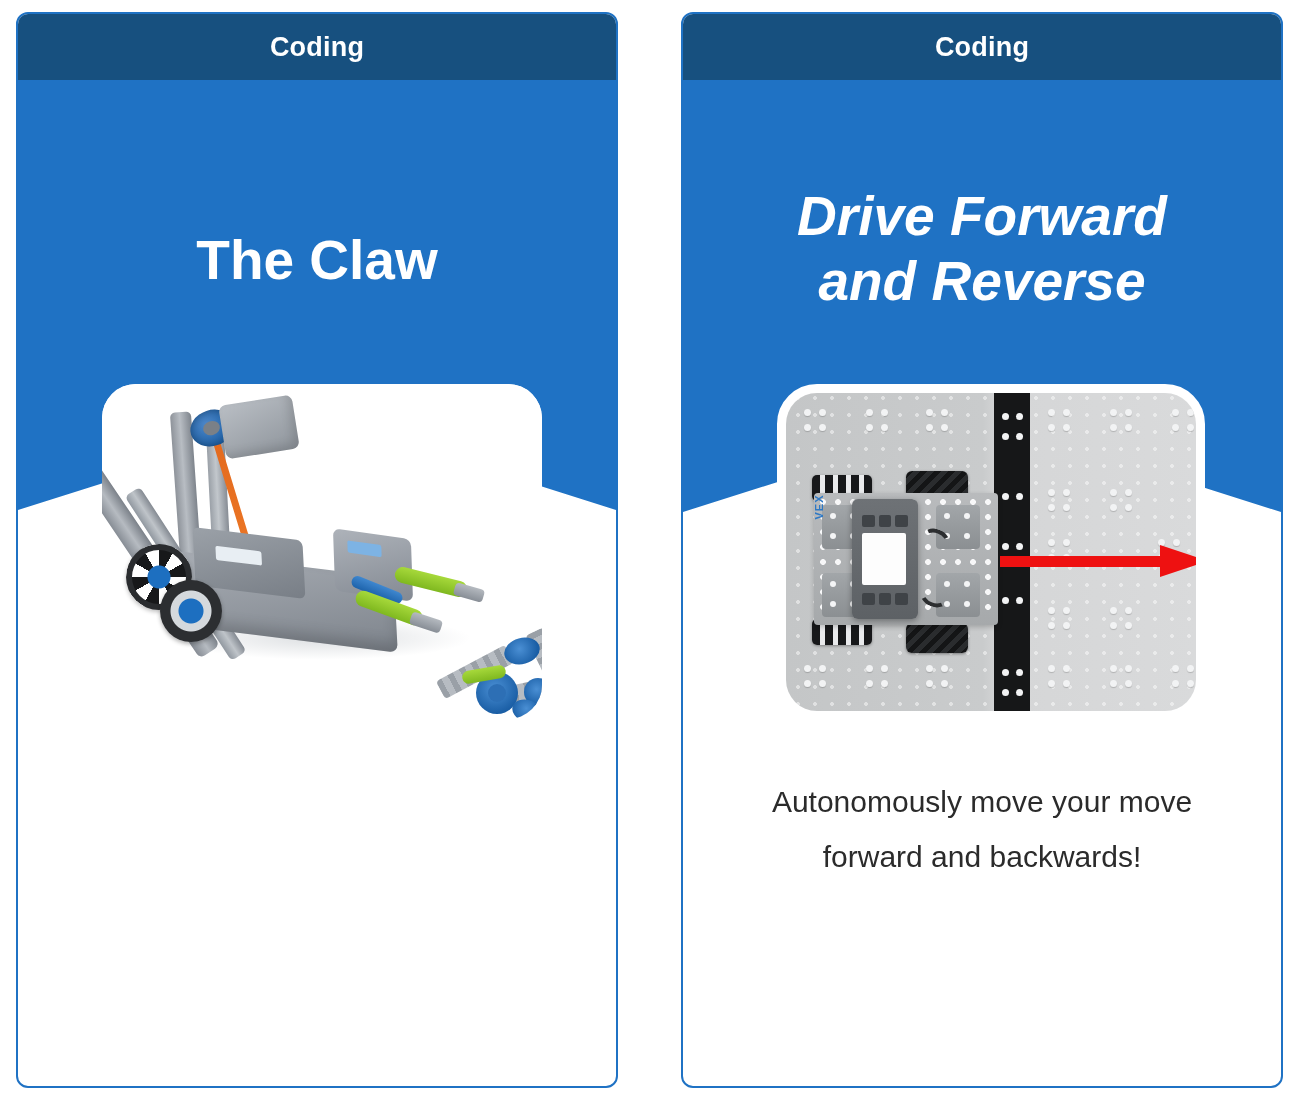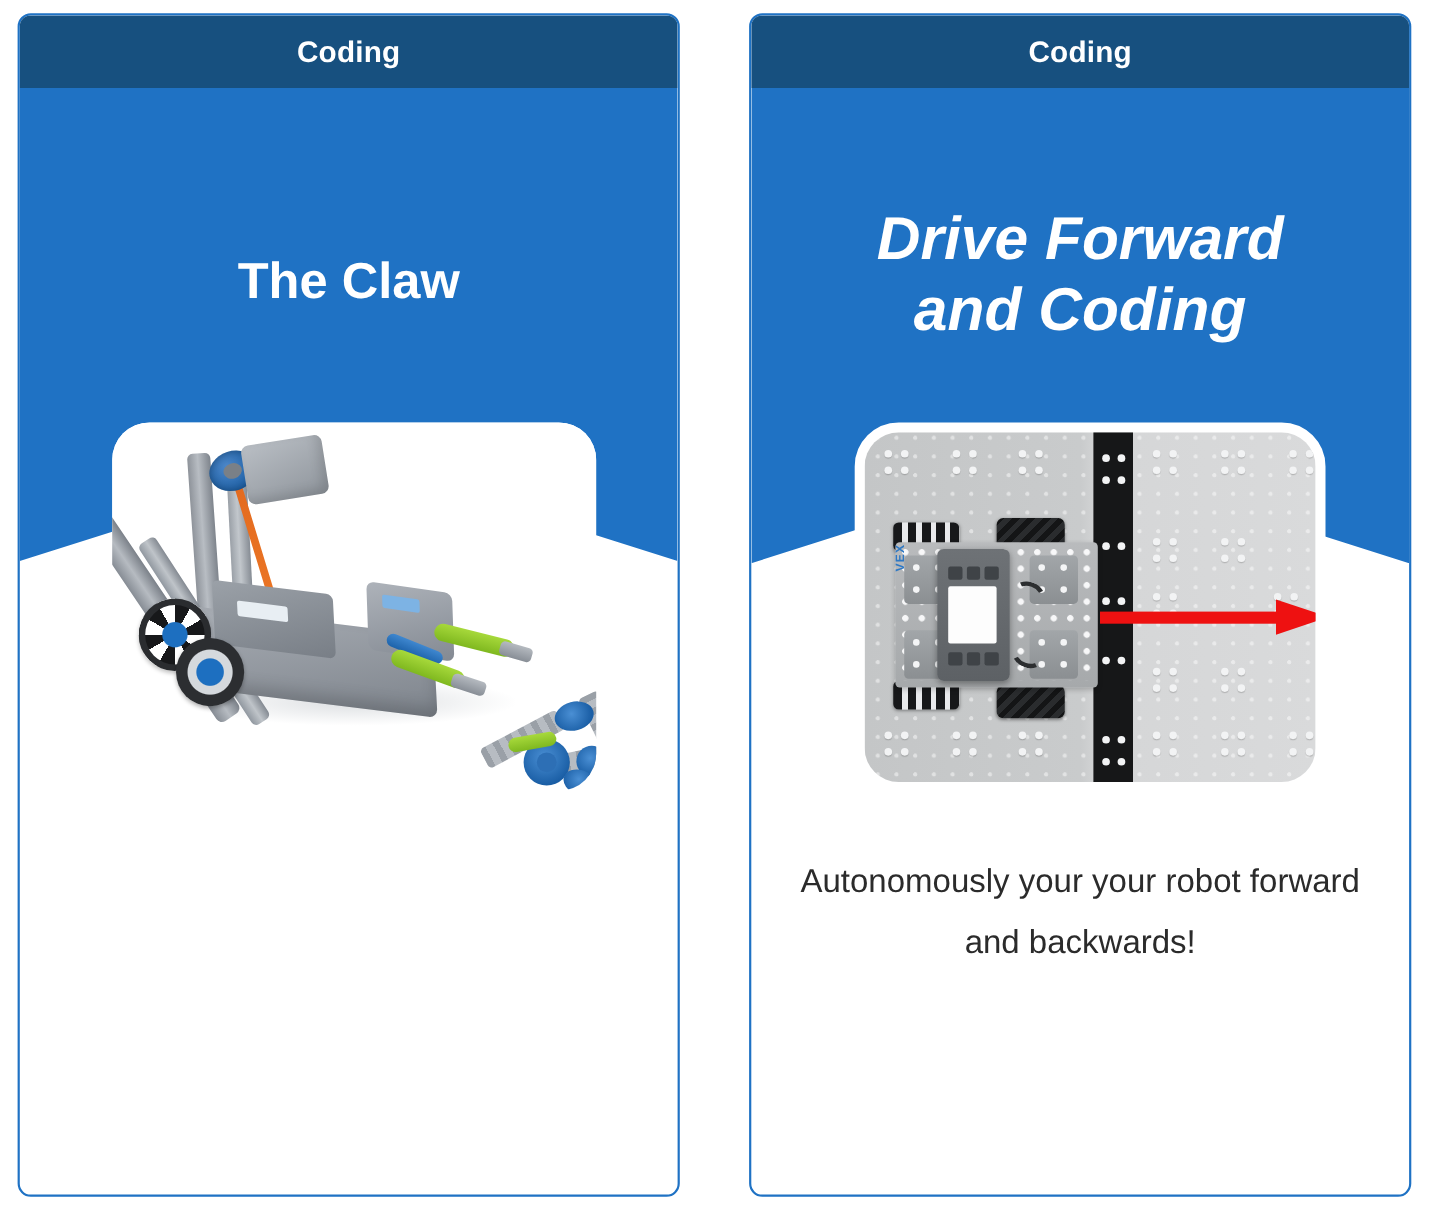--- a/index.html
+++ b/index.html
@@ -59,21 +59,21 @@
     background: #1f72c4;
     -webkit-clip-path: polygon(0 0, 100% 0, 100% 100%, 50% 78%, 0 100%);
     clip-path: polygon(0 0, 100% 0, 100% 100%, 50% 78%, 0 100%);
     display: flex;
     align-items: flex-start;
     justify-content: center;
   }
   .banner.tall { height: 432px; }
   .banner-title {
     color: #ffffff;
-    font-size: 46px;
+    font-size: 55px;
     font-weight: bold;
     line-height: 1.18;
     text-align: center;
     margin: 0;
     padding: 0 28px;
     width: 100%;
   }
   .card.left  .banner-title { margin-top: 148px; }
   .card.right .banner-title { margin-top: 104px; font-size: 55px; font-style: italic; }
 
@@ -433,21 +433,21 @@
 
   <div class="card right">
 
     <div class="card-header">
       <span class="card-header-label">Coding</span>
     </div>
 
     <div class="banner tall">
       <h2 class="banner-title">
         <span>Drive Forward</span><br>
-        <span>and Coding</span>
+        <span>and Reverse</span>
       </h2>
     </div>
 
     <div class="media framed">
       <div class="field">
         <div class="field-tile-seam"></div>
 
         <div class="dotgroup" style="left:18px;  top:16px;">
             <i></i>
             <i></i>
@@ -628,16 +628,16 @@
           <span class="r-vex">VEX</span>
         </div>
 
         <div class="arrow">
           <div class="arrow-shaft"></div>
           <div class="arrow-head"></div>
         </div>
       </div>
     </div>
 
-    <p class="desc">Autonomously your your robot forward and backwards!</p>
+    <p class="desc">Autonomously move your move forward and backwards!</p>
   </div>
 
 </div>
 
 </body></html>

